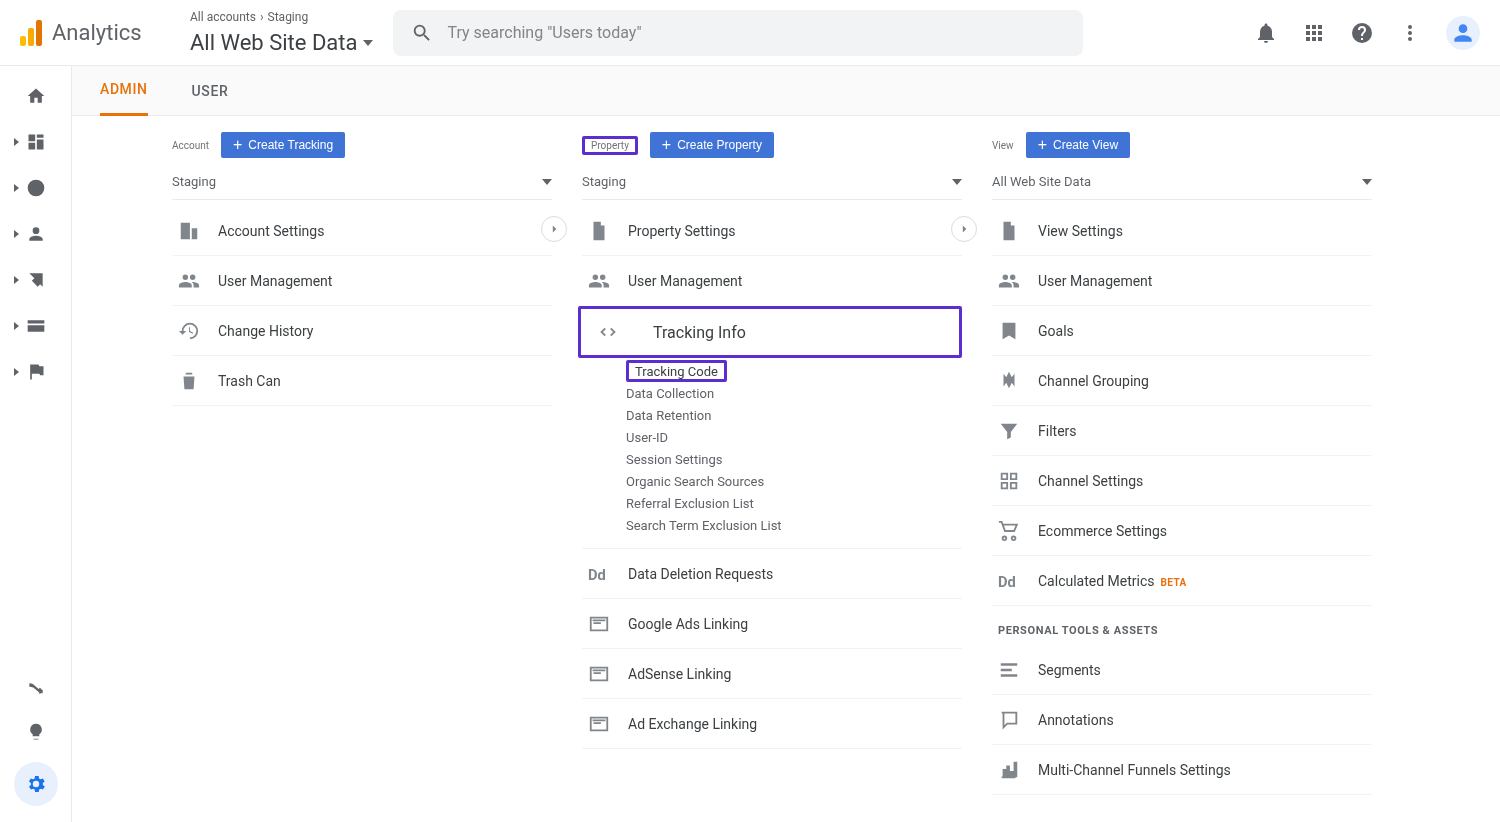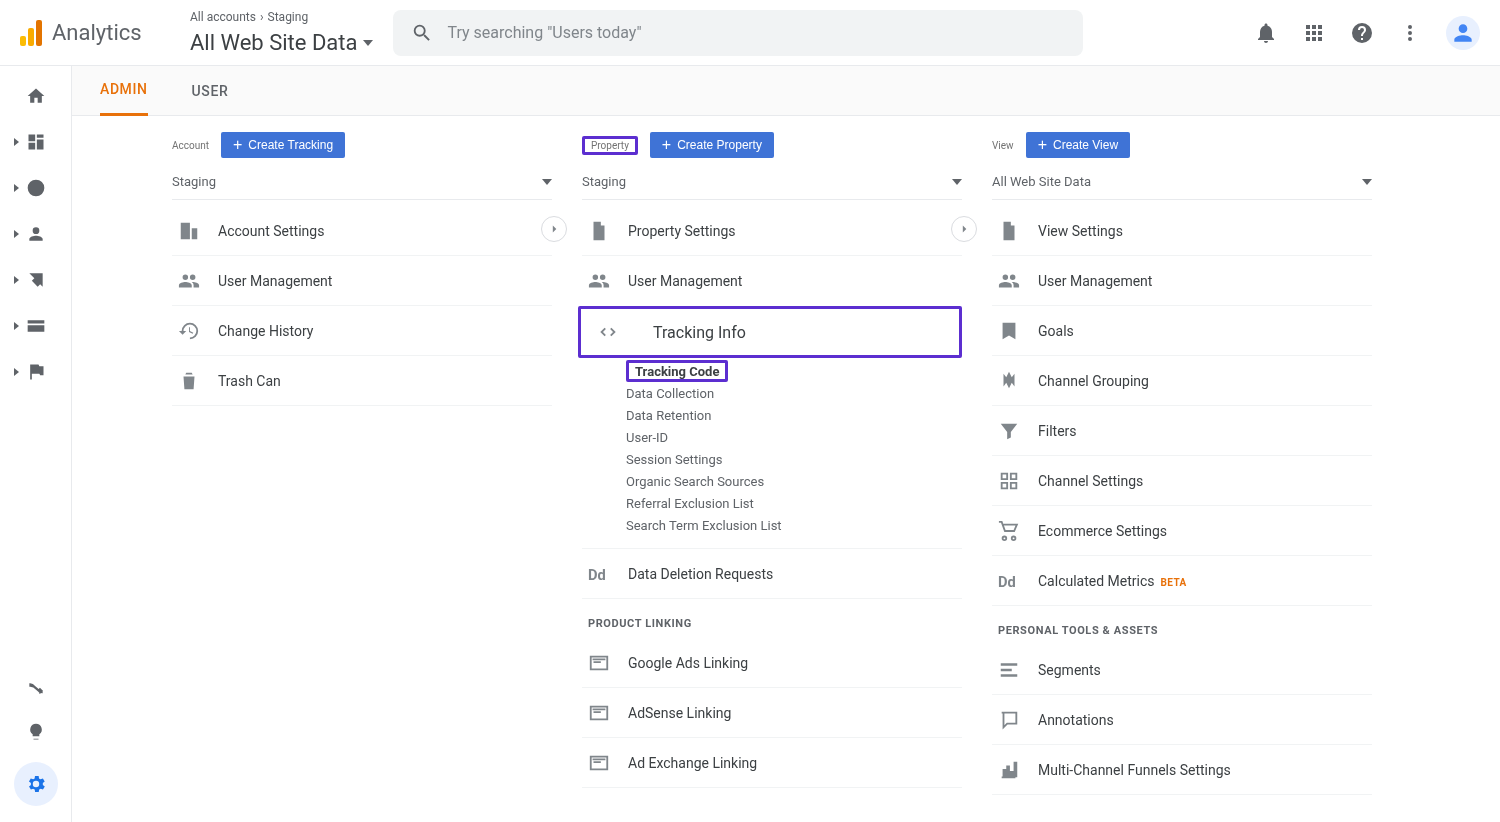--- a/index.html
+++ b/index.html
@@ -65,21 +65,21 @@
 .menu-item .mi-icon { width: 22px; height: 22px; fill: #80868b; flex-shrink: 0; }
 .menu-item.no-border { border-bottom: none; }
 .menu-section-header { font-size: 11px; font-weight: 700; letter-spacing: 0.6px; color: #5f6368; padding: 18px 0 8px 6px; border-bottom: none; }
 
 .highlight-box { border: 3px solid #5c2ed0; border-radius: 2px; }
 .tracking-highlight { display: flex; align-items: center; gap: 34px; height: 46px; padding-left: 16px; }
 .tracking-highlight .mi-icon { width: 22px; height: 22px; fill: #80868b; }
 
 .sub-list { padding: 2px 0 10px 44px; }
 .sub-item { font-size: 13px; color: #5f6368; height: 22px; display: flex; align-items: center; cursor: pointer; }
-.sub-item.highlighted { border: 3px solid #5c2ed0; padding: 0 6px; color: #3c4043; border-radius: 2px; display: inline-flex; font-weight: bold; }
+.sub-item.highlighted { border: 3px solid #5c2ed0; padding: 0 6px; color: #3c4043; border-radius: 2px; display: inline-flex; }
 
 .beta-tag { font-size: 10px; font-weight: 700; color: #e8710a; margin-left: 6px; letter-spacing: 0.4px; }
 </style>
 </head>
 <body>
 
 <svg width="0" height="0" style="position:absolute">
   <defs>
     <g id="i-search">
         <path d="M15.5 14h-.79l-.28-.27A6.471 6.471 0 0016 9.5 6.5 6.5 0 109.5 16c1.61 0 3.09-.59 4.23-1.57l.27.28v.79l5 4.99L20.49 19l-4.99-5zm-6 0C7.01 14 5 11.99 5 9.5S7.01 5 9.5 5 14 7.01 14 9.5 11.99 14 9.5 14z"></path>
@@ -391,21 +391,20 @@
             <div class="sub-item">Search Term Exclusion List</div>
           </div>
 
           <div class="menu-item">
               <svg class="mi-icon" viewBox="0 0 24 24">
                 <use href="#i-dd"></use>
               </svg>
               <span>Data Deletion Requests</span>
             </div>
 
-          <div class="menu-section-header">PRODUCT LINKING</div>
           <div class="menu-item">
               <svg class="mi-icon" viewBox="0 0 24 24">
                 <use href="#i-linking"></use>
               </svg>
               <span>Google Ads Linking</span>
             </div>
           <div class="menu-item">
               <svg class="mi-icon" viewBox="0 0 24 24">
                 <use href="#i-linking"></use>
               </svg>

